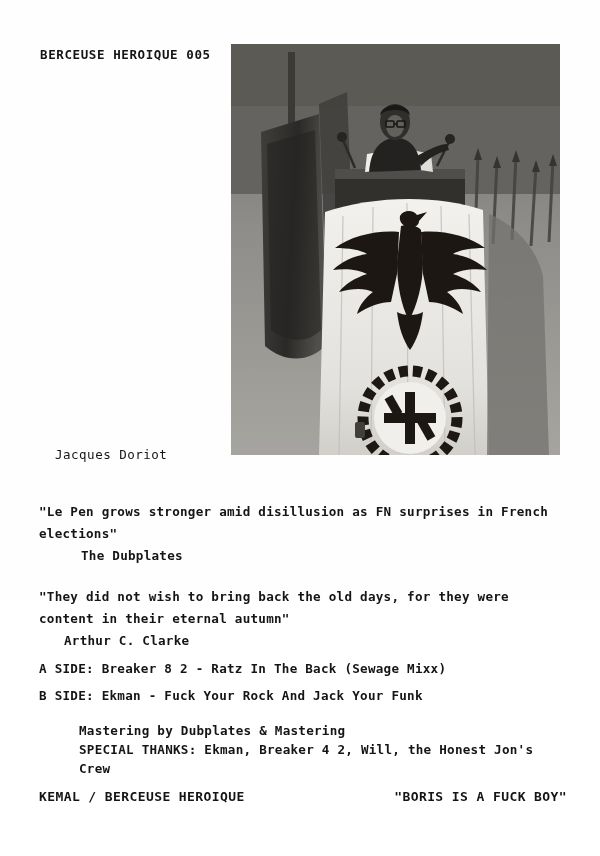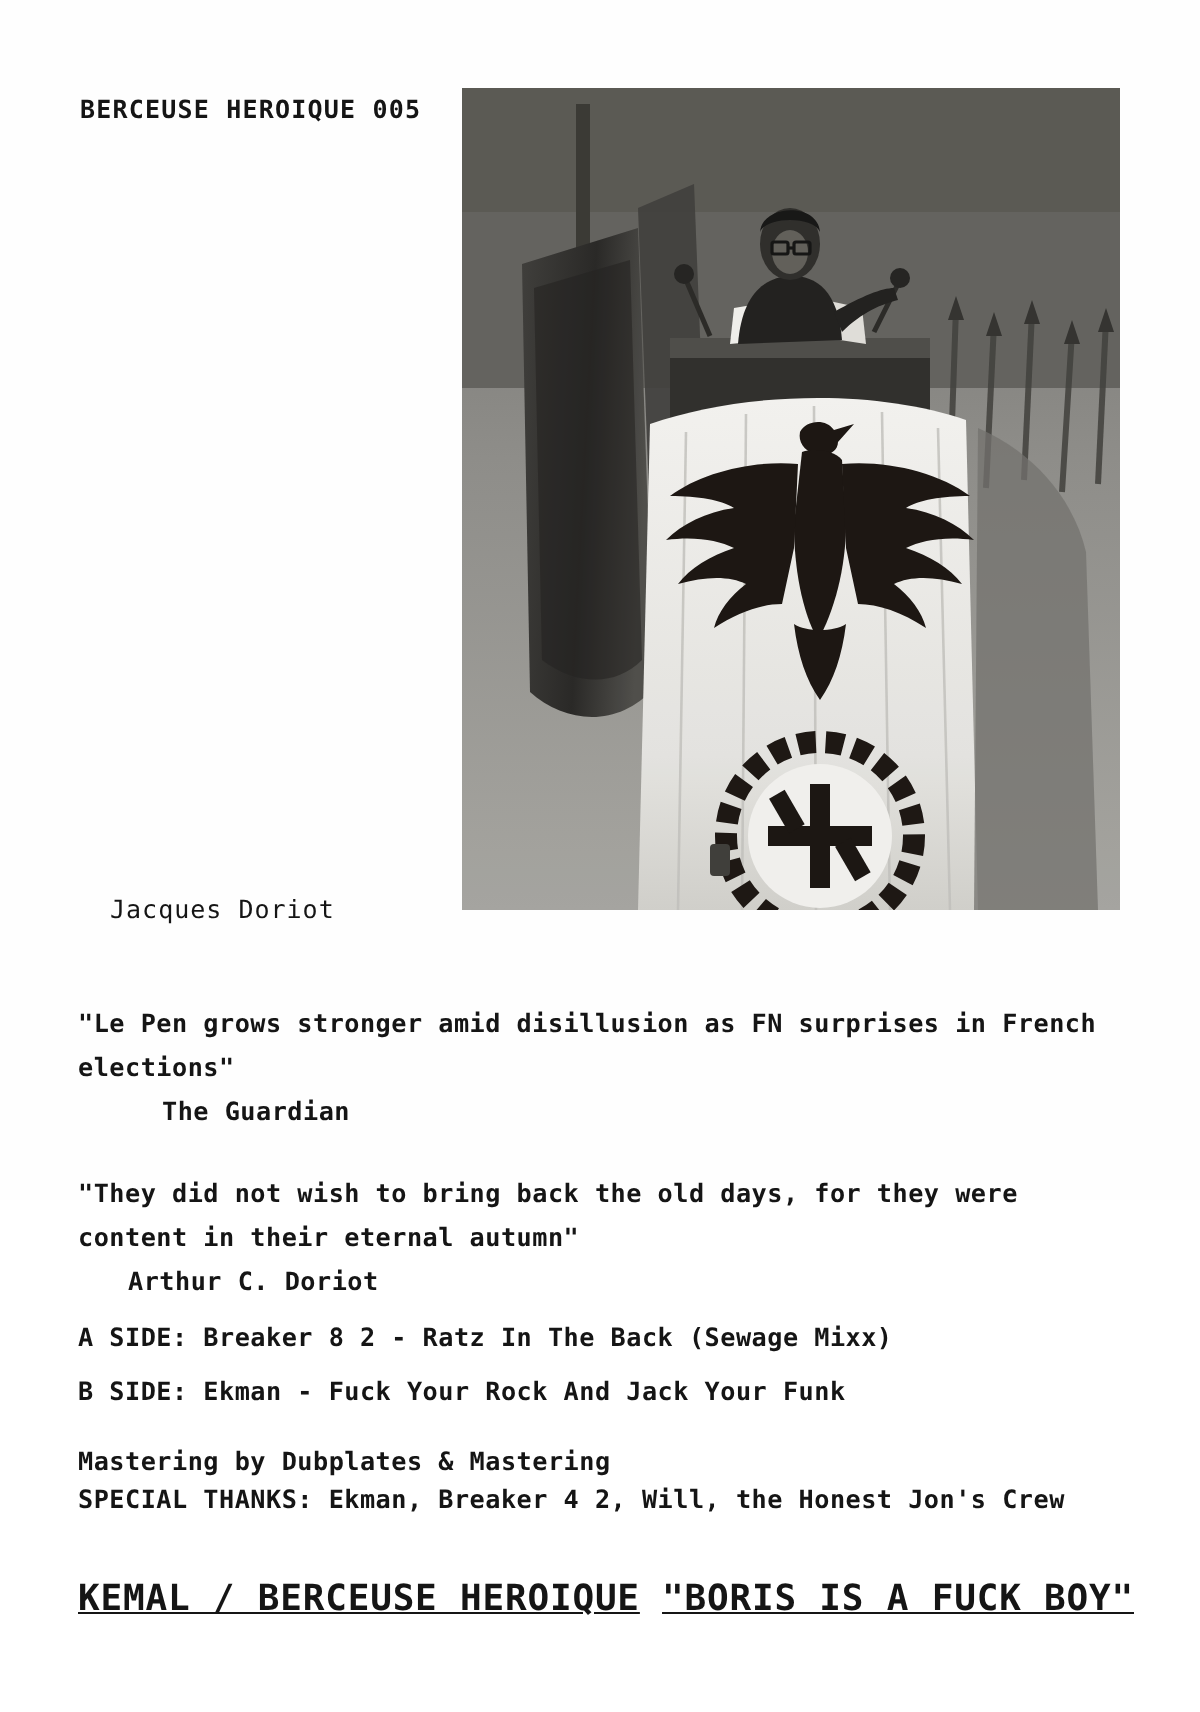--- a/index.html
+++ b/index.html
@@ -100,38 +100,38 @@
     position: absolute;
     left: 39px;
     top: 721px;
     width: 525px;
   }
   .credit-line {
     font-size: 12.6px;
     line-height: 19px;
     letter-spacing: 0.25px;
     font-weight: bold;
+    margin-left: 40px;
   }
 
   
   .footer {
     position: absolute;
     left: 39px;
     top: 789px;
     width: 528px;
     display: flex;
     justify-content: space-between;
     align-items: baseline;
   }
   .footer-left, .footer-right {
-    font-size: 18px;
+    font-size: 13px;
     letter-spacing: 0.4px;
     font-weight: bold;
     white-space: nowrap;
-    text-decoration: underline;
   }
 </style>
 </head>
 <body>
 
 <div class="page">
 
   <div class="catalog-no">BERCEUSE HEROIQUE 005</div>
 
   <div class="photo">
@@ -255,25 +255,25 @@
 
       <rect x="0" y="0" width="329" height="411" fill="#ffffff" opacity="0.03"></rect>
     </svg>
   </div>
 
   <div class="photo-caption">Jacques Doriot</div>
 
   <div class="quotes">
     <div class="quote-block">
       <div class="quote-text">"Le Pen grows stronger amid disillusion as FN surprises in French elections"</div>
-      <div class="quote-attrib">The Guardian</div>
+      <div class="quote-attrib">The Dubplates</div>
     </div>
     <div class="quote-block quote-block-2">
       <div class="quote-text">"They did not wish to bring back the old days, for they were content in their eternal autumn"</div>
-      <div class="quote-attrib indent-small">Arthur C. Doriot</div>
+      <div class="quote-attrib indent-small">Arthur C. Clarke</div>
     </div>
   </div>
 
   <div class="tracklist">
     <div class="track-line">A SIDE: Breaker 8 2 - Ratz In The Back (Sewage Mixx)</div>
     <div class="track-line">B SIDE: Ekman - Fuck Your Rock And Jack Your Funk</div>
   </div>
 
   <div class="credits">
     <div class="credit-line">Mastering by Dubplates &amp; Mastering</div>

